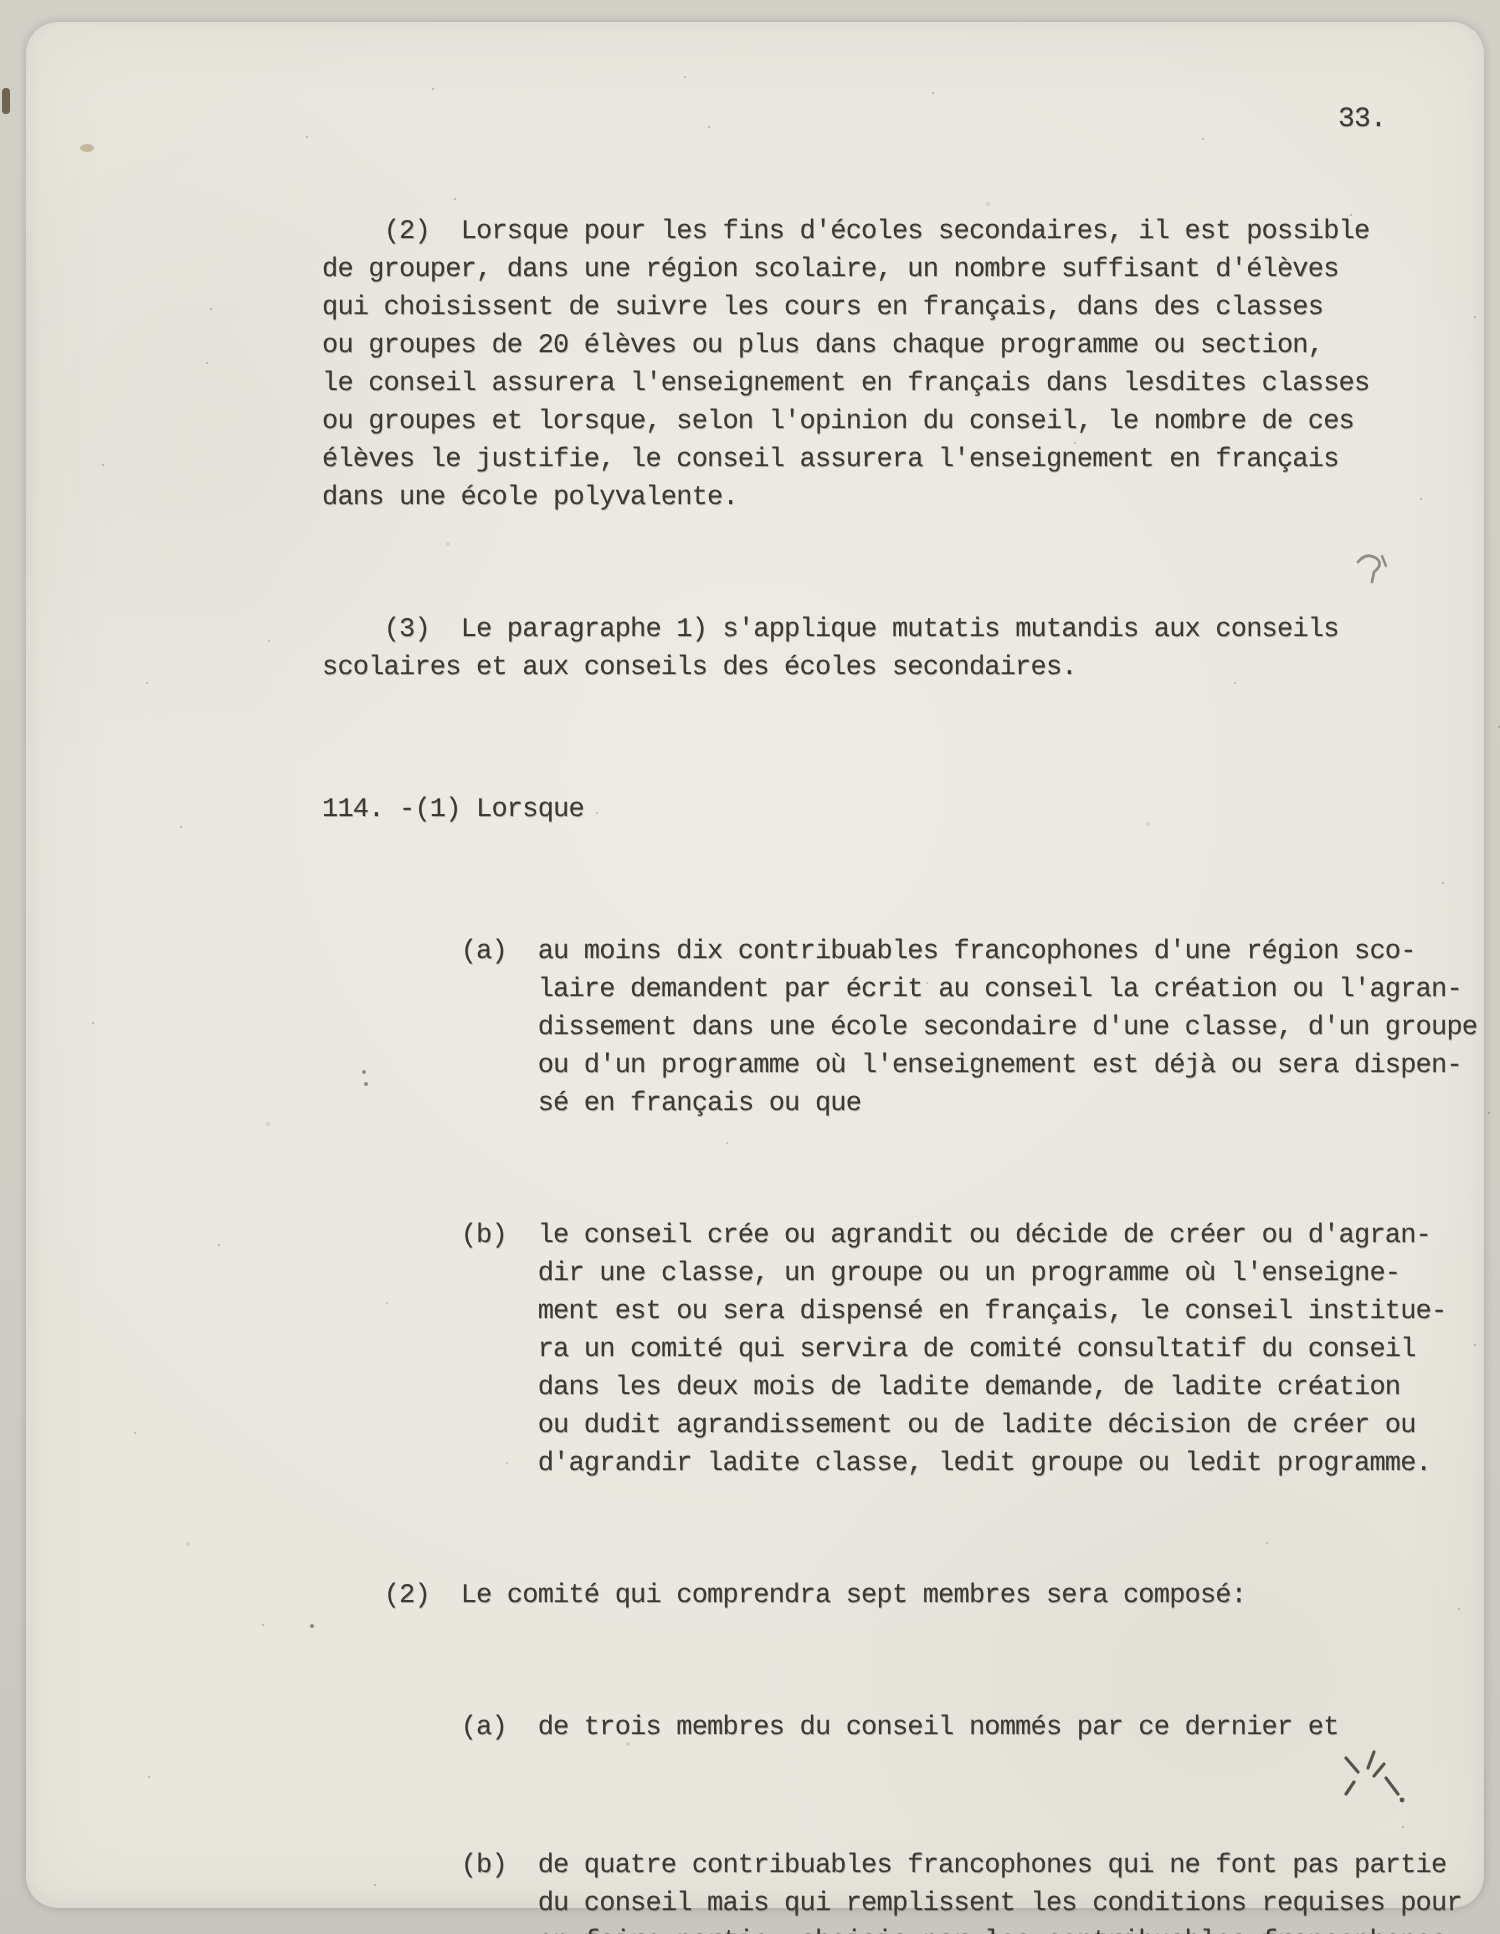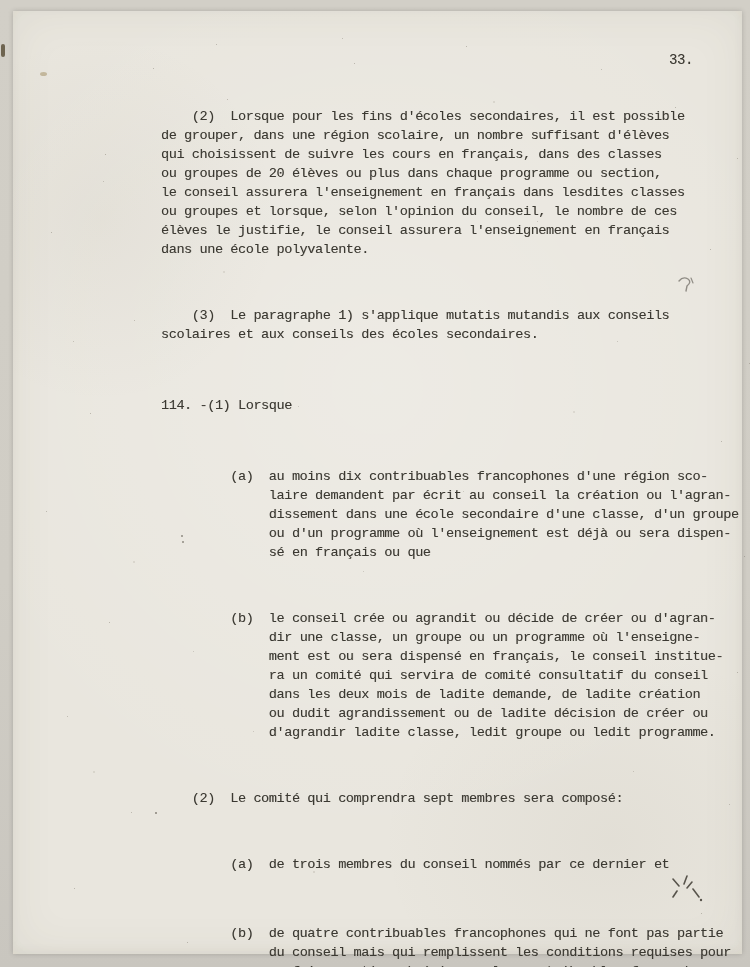--- a/index.html
+++ b/index.html
@@ -19,20 +19,21 @@
     left: 13px; top: 11px; right: 8px; bottom: 13px;
     background:
       radial-gradient(90% 70% at 50% 40%, rgba(255,255,255,.20), rgba(255,255,255,0) 70%),
       radial-gradient(45% 30% at 82% 88%, rgba(118,108,86,.06), rgba(118,108,86,0) 70%),
       radial-gradient(35% 28% at 12% 22%, rgba(118,108,86,.06), rgba(118,108,86,0) 70%),
       #e9e6de;
     box-shadow:
       0 0 5px rgba(0,0,0,.18),
       inset 0 -3px 10px rgba(70,62,45,.05),
       inset 0 0 45px rgba(88,80,60,.07);
+    border-radius: 16px;
   }
   .doc {
     position: absolute;
     left: 148px; top: 58px;
     width: 600px;
     font-size: 13.5px;
     line-height: 19px;
     letter-spacing: -0.4px;
     color: #3b3932;
     white-space: pre-wrap;

